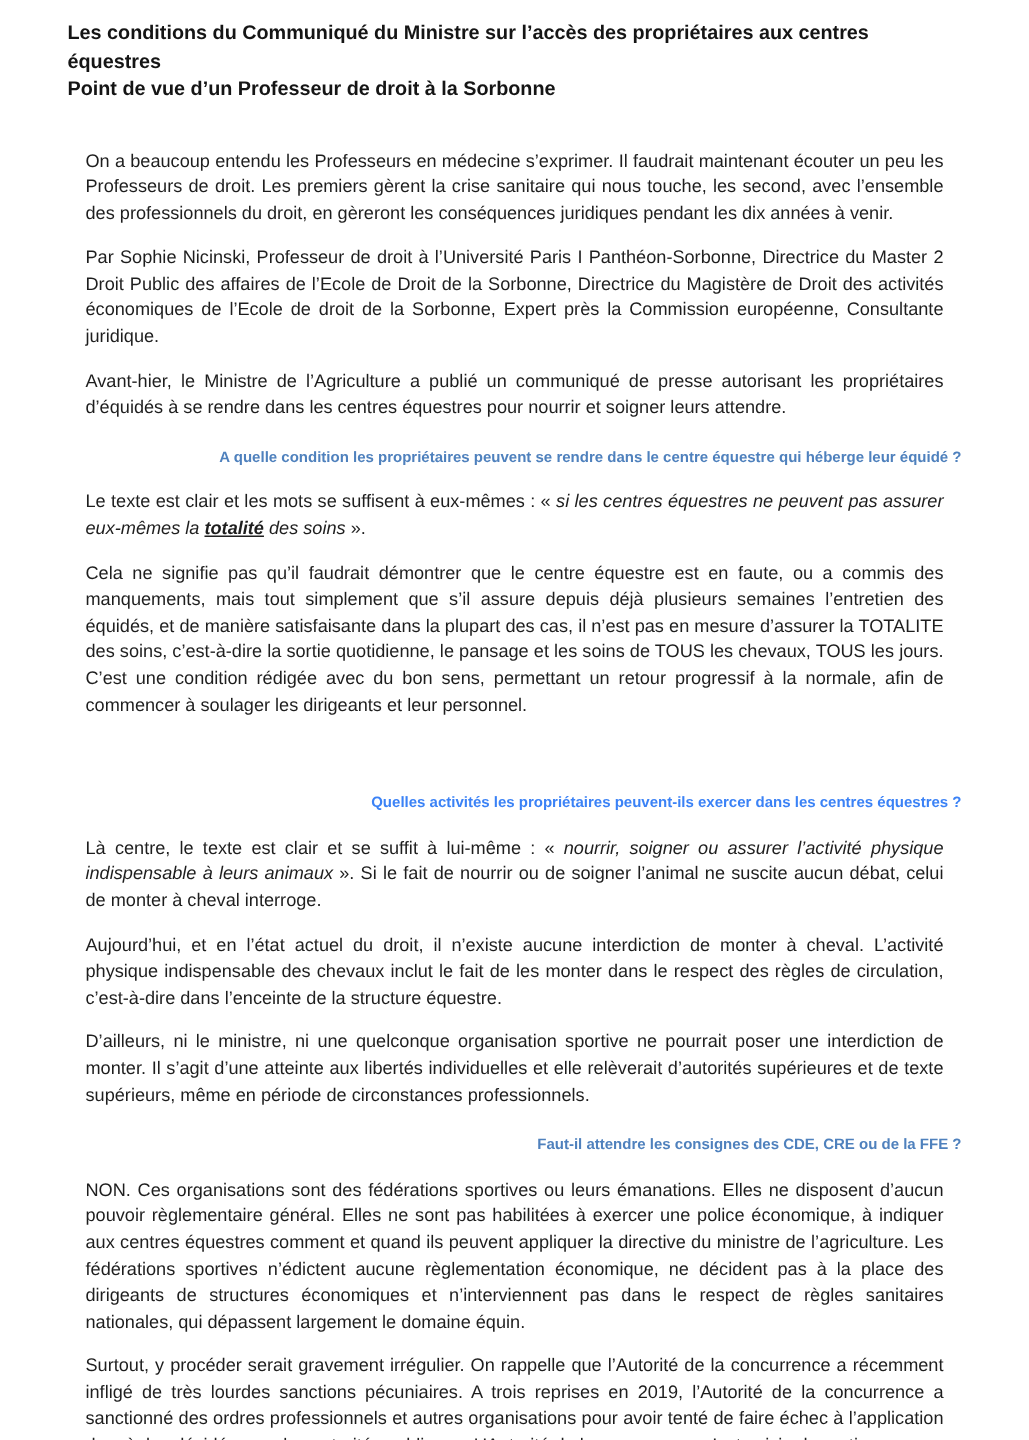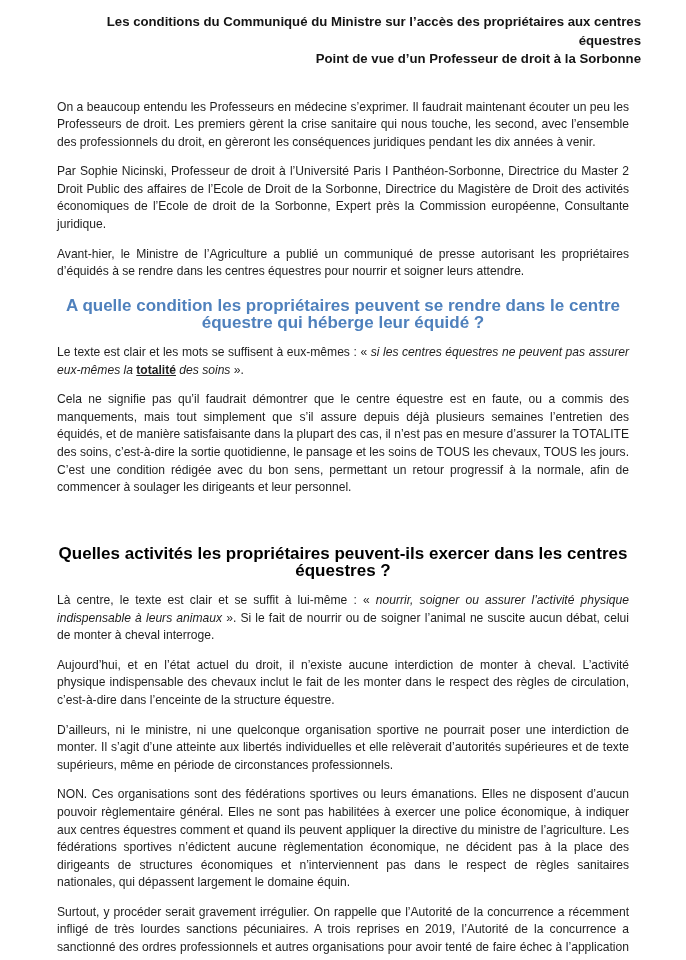--- a/index.html
+++ b/index.html
@@ -5,33 +5,33 @@
   html,body{margin:0;padding:0;background:#ffffff;}
   .page{
     width:686px;height:960px;box-sizing:border-box;overflow:hidden;
     margin:0 auto;background:#ffffff;
     padding:13px 45px 0 45px;
     font-family:"Liberation Sans","DejaVu Sans",sans-serif;
     color:#1e1e1e;font-size:12.1px;line-height:17.6px;
   }
   .doc-title{
     font-size:13.2px;line-height:18.5px;font-weight:bold;
-    text-align:right;margin:0 0 30px 0;color:#151515;
+    text-align:left;margin:0 0 30px 0;color:#151515;
   }
   .doc-title .tline{display:block;}
   p.para{margin:12px;text-align:justify;text-justify:inter-word;}
   .sp-sm{margin-bottom:16px;}
   .sp-md{margin-bottom:17px;}
   .sp-lg{margin-bottom:26px;}
   h2.q-heading{
-    font-size:17px;line-height:17.6px;font-weight:bold;
-    margin:16px 0 0 0;text-align:center;
+    font-size:10px;line-height:17.6px;font-weight:bold;
+    margin:16px 0 0 0;text-align:right;
   }
   .it{font-style:italic;}
-  .it-bu{font-weight:bold;text-decoration:underline;}
+  .it-bu{font-style:italic;font-weight:bold;text-decoration:underline;}
 </style>
 </head>
 <body>
 
 <div class="page">
 
   <h1 class="doc-title">
     <span class="tline">Les conditions du Communiqué du Ministre sur l’accès des propriétaires aux centres équestres</span>
     <span class="tline">Point de vue d’un Professeur de droit à la Sorbonne</span>
   </h1>
@@ -40,21 +40,22 @@
 
   <p class="para sp-lg">Par Sophie Nicinski, Professeur de droit à l’Université Paris I Panthéon-Sorbonne, Directrice du Master 2 Droit Public des affaires de l’Ecole de Droit de la Sorbonne, Directrice du Magistère de Droit des activités économiques de l’Ecole de droit de la Sorbonne, Expert près la Commission européenne, Consultante juridique.</p>
 
   <p class="para sp-sm">Avant-hier, le Ministre de l’Agriculture a publié un communiqué de presse autorisant les propriétaires d’équidés à se rendre dans les centres équestres pour nourrir et soigner leurs attendre.</p>
 
 
   <h2 class="q-heading" style="color: rgb(79, 129, 189);">A quelle condition les propriétaires peuvent se rendre dans le centre équestre qui héberge leur équidé ?</h2>
   <p class="para"><span>Le texte est clair et les mots se suffisent à eux-mêmes : « </span><span class="it">si les centres équestres ne peuvent pas assurer eux-mêmes la </span><span class="it-bu">totalité</span><span class="it"> des soins</span><span> ».</span></p>
   <p class="para">Cela ne signifie pas qu’il faudrait démontrer que le centre équestre est en faute, ou a commis des manquements, mais tout simplement que s’il assure depuis déjà plusieurs semaines l’entretien des équidés, et de manière satisfaisante dans la plupart des cas, il n’est pas en mesure d’assurer la TOTALITE des soins, c’est-à-dire la sortie quotidienne, le pansage et les soins de TOUS les chevaux, TOUS les jours. C’est une condition rédigée avec du bon sens, permettant un retour progressif à la normale, afin de commencer à soulager les dirigeants et leur personnel.</p>
 
-  <h2 class="q-heading" style="color: #000000; margin-top: 48px;">Quelles activités les propriétaires peuvent-ils exercer dans les centres équestres ?</h2>
+  <h2 class="q-heading" style="color: #3b82f6; margin-top: 48px;">Quelles activités les propriétaires peuvent-ils exercer dans les centres équestres ?</h2>
   <p class="para"><span>Là centre, le texte est clair et se suffit à lui-même : « </span><span class="it">nourrir, soigner ou assurer l’activité physique indispensable à leurs animaux</span><span> ». Si le fait de nourrir ou de soigner l’animal ne suscite aucun débat, celui de monter à cheval interroge.</span></p>
   <p class="para">Aujourd’hui, et en l’état actuel du droit, il n’existe aucune interdiction de monter à cheval. L’activité physique indispensable des chevaux inclut le fait de les monter dans le respect des règles de circulation, c’est-à-dire dans l’enceinte de la structure équestre.</p>
   <p class="para">D’ailleurs, ni le ministre, ni une quelconque organisation sportive ne pourrait poser une interdiction de monter. Il s’agit d’une atteinte aux libertés individuelles et elle relèverait d’autorités supérieures et de texte supérieurs, même en période de circonstances professionnels.</p>
 
+  <h2 class="q-heading" style="color: rgb(79, 129, 189);">Faut-il attendre les consignes des CDE, CRE ou de la FFE ?</h2>
   <p class="para">NON. Ces organisations sont des fédérations sportives ou leurs émanations. Elles ne disposent d’aucun pouvoir règlementaire général. Elles ne sont pas habilitées à exercer une police économique, à indiquer aux centres équestres comment et quand ils peuvent appliquer la directive du ministre de l’agriculture. Les fédérations sportives n’édictent aucune règlementation économique, ne décident pas à la place des dirigeants de structures économiques et n’interviennent pas dans le respect de règles sanitaires nationales, qui dépassent largement le domaine équin.</p>
   <p class="para">Surtout, y procéder serait gravement irrégulier. On rappelle que l’Autorité de la concurrence a récemment infligé de très lourdes sanctions pécuniaires. A trois reprises en 2019, l’Autorité de la concurrence a sanctionné des ordres professionnels et autres organisations pour avoir tenté de faire échec à l’application des règles décidées par les autorités publiques. L’Autorité de la concurrence s’est saisie de pratiques</p>
 
 </div>
 
 </body></html>

